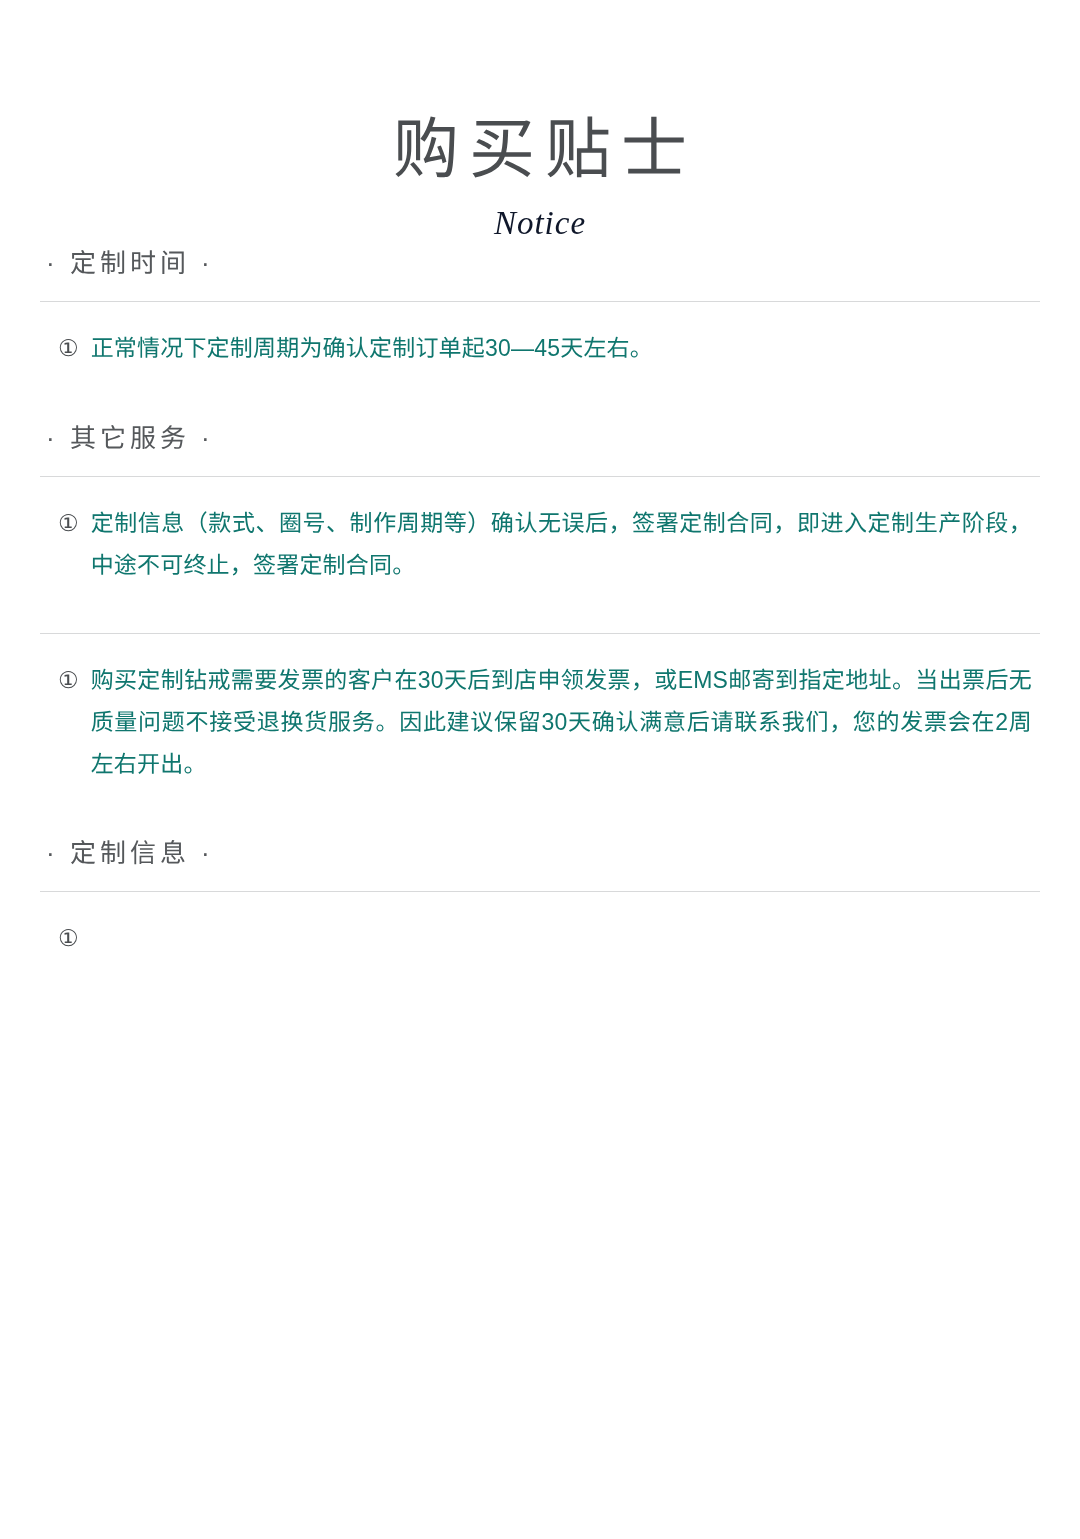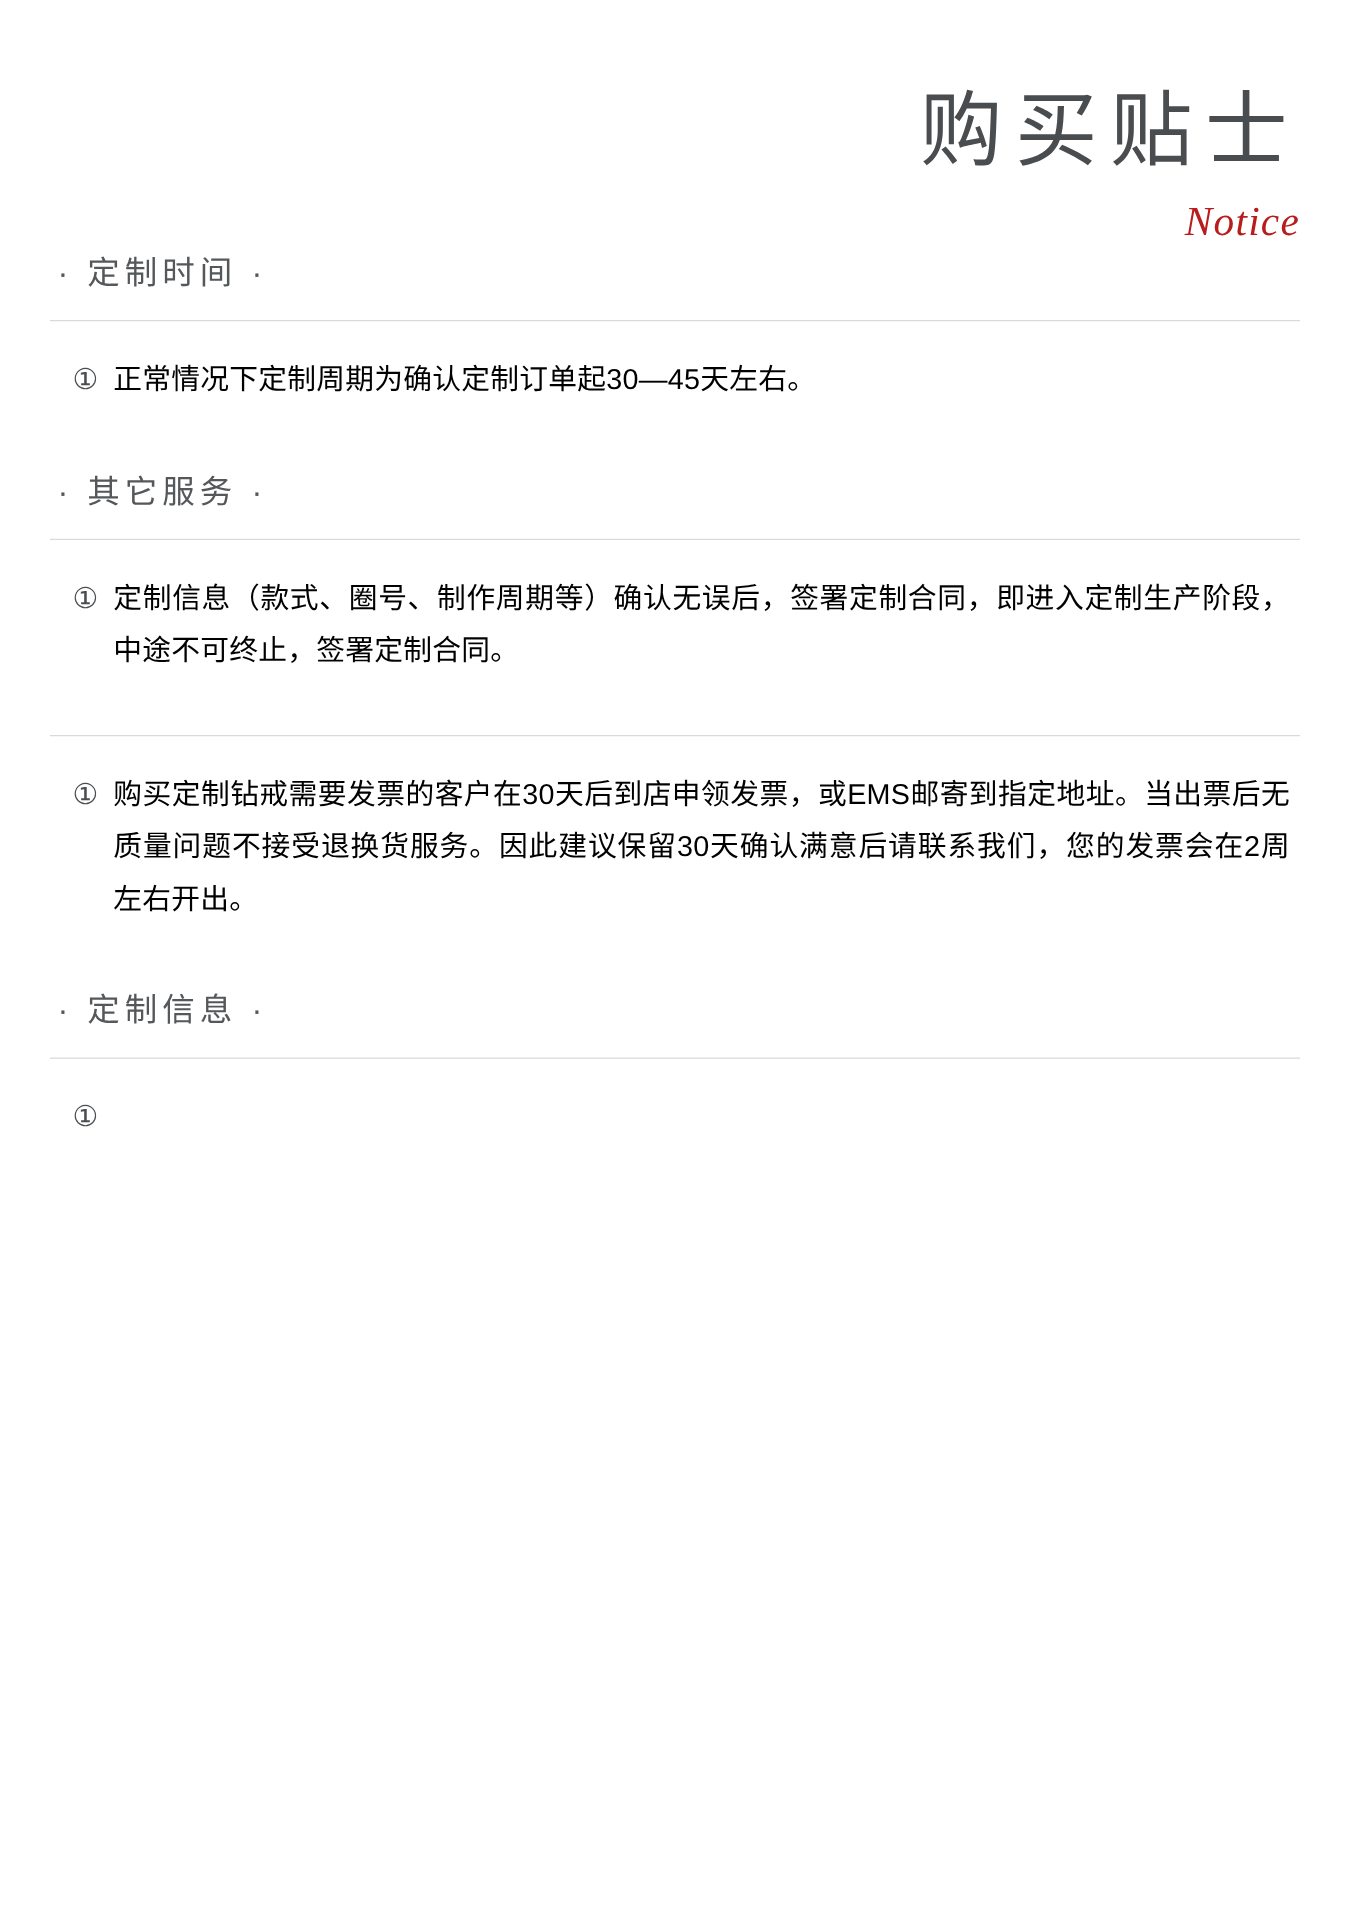--- a/index.html
+++ b/index.html
@@ -18,39 +18,39 @@
   .page {
     width: 1080px;
     height: 1539px;
     box-sizing: border-box;
     padding: 0 40px;
     position: relative;
   }
 
   
   .header {
-    text-align: right;
-    padding-top: 63px;
+    text-align: center;
+    padding-top: 108px;
   }
   .title-cn {
     font-family: "Liberation Sans", "DejaVu Sans", sans-serif;
     font-size: 66px;
     letter-spacing: 10px;
     font-weight: 400;
     color: #4a4d50;
     line-height: 1.25;
     margin: 0;
     text-indent: 10px;
   }
   .title-en {
     font-family: "Liberation Serif", "DejaVu Serif", serif;
     font-style: italic;
     font-size: 33px;
     letter-spacing: 1px;
-    color: #b91c1c;
+    color: #0f172a;
     margin: 14px 0 0 0;
     font-weight: 400;
   }
 
   
   .sections {
   }
   .section {
     margin-bottom: 12px;
   }
@@ -77,21 +77,21 @@
   .marker {
     flex: 0 0 auto;
     font-size: 23px;
     line-height: 1.82;
     color: #4b4e51;
     margin-right: 12px;
   }
   .item-text {
     font-size: 23px;
     line-height: 1.82;
-    color: #000000;
+    color: #0f766e;
     letter-spacing: 0.2px;
     text-align: justify;
   }
 
   .sec-time .item { margin-bottom: 48px; }
   .sec-style .item { margin-bottom: 46px; }
   .sec-invoice .item { margin-bottom: 46px; }
   .sec-other .item { margin-bottom: 0; }
 </style>
 </head>

